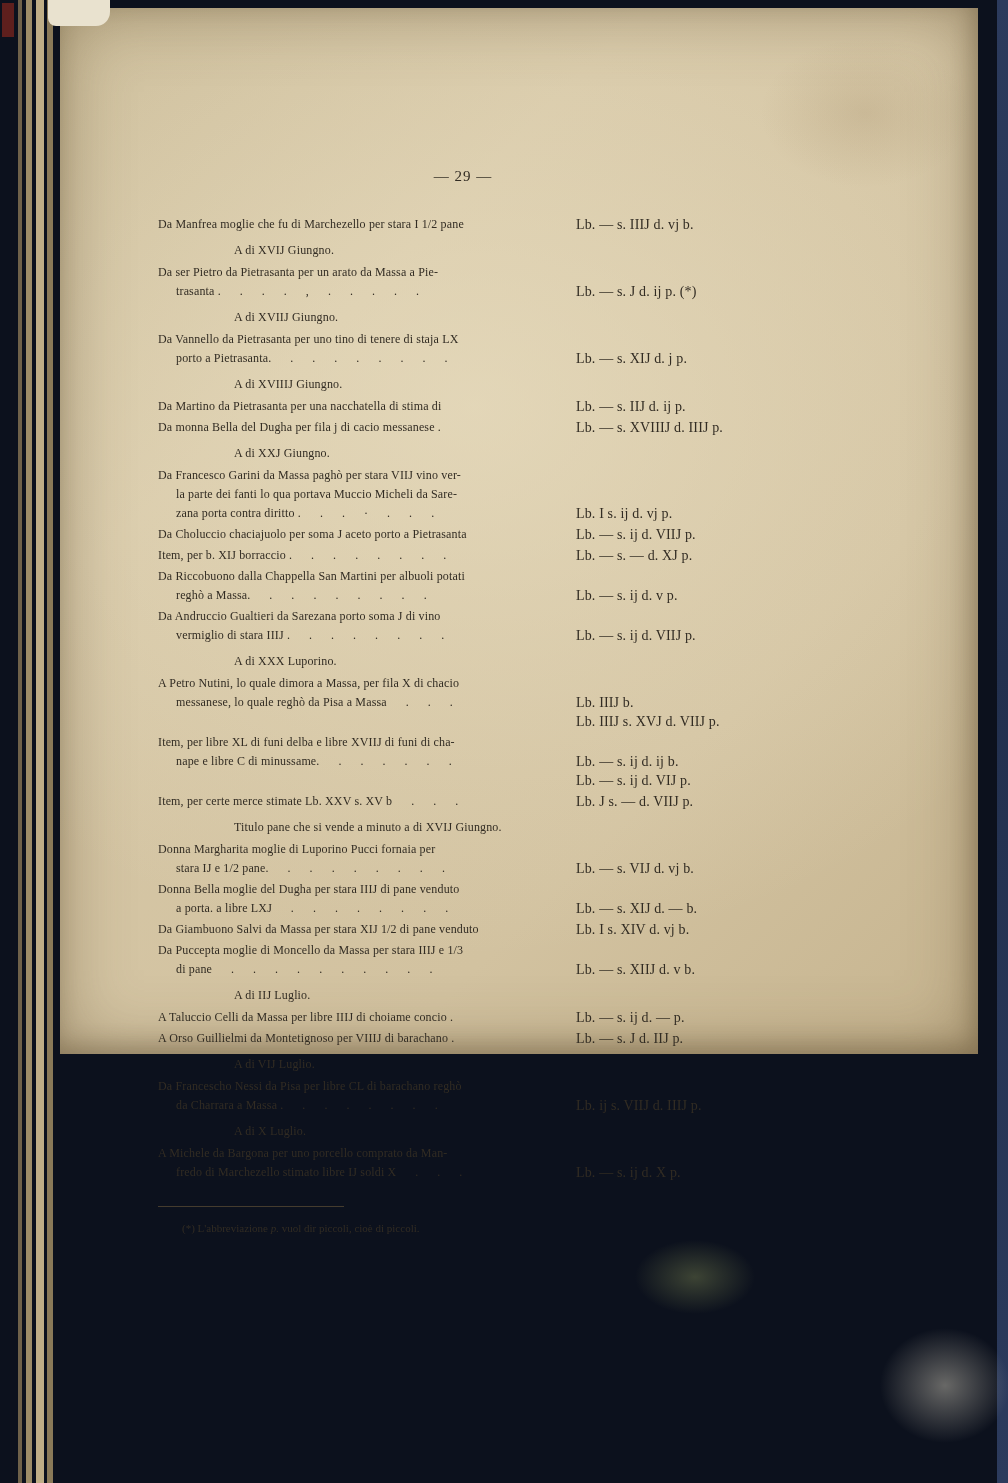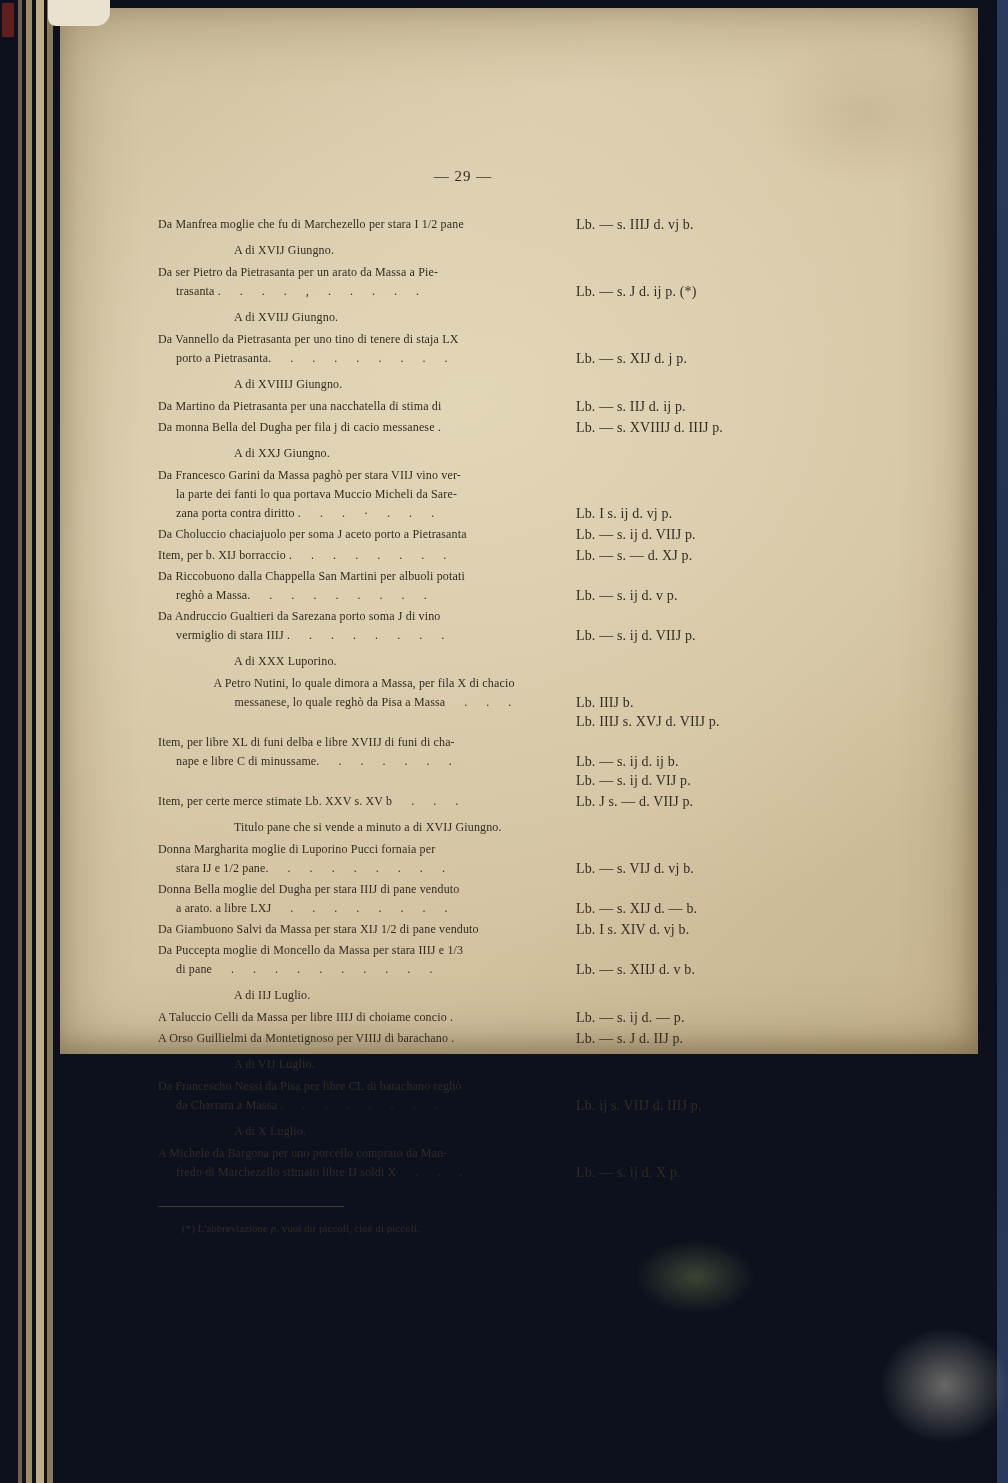--- a/index.html
+++ b/index.html
@@ -172,21 +172,21 @@
           <div class="entry-text">
             <div class="entry-line">Da Andruccio Gualtieri da Sarezana porto soma J di vino</div>
             <div class="entry-line cont">vermiglio di stara IIIJ .      .      .      .      .      .      .      .</div>
           </div>
           <div class="entry-amounts">
             <div class="amount-line">Lb. — s. ij d. VIIJ p.</div>
           </div>
         </div>
         <div class="date-heading">A di XXX Luporino.</div>
         <div class="entry">
-          <div class="entry-text" style="padding-bottom: 19px; text-align: center;">
+          <div class="entry-text" style="padding-bottom: 19px;">
             <div class="entry-line">A Petro Nutini, lo quale dimora a Massa, per fila X di chacio</div>
             <div class="entry-line cont">messanese, lo quale reghò da Pisa a Massa      .      .      .</div>
           </div>
           <div class="entry-amounts">
             <div class="amount-line">Lb. IIIJ b.</div>
             <div class="amount-line">Lb. IIIJ s. XVJ d. VIIJ p.</div>
           </div>
         </div>
         <div class="entry">
           <div class="entry-text" style="padding-bottom: 19px;">
@@ -212,21 +212,21 @@
             <div class="entry-line">Donna Margharita moglie di Luporino Pucci fornaia per</div>
             <div class="entry-line cont">stara IJ e 1/2 pane.      .      .      .      .      .      .      .      .</div>
           </div>
           <div class="entry-amounts">
             <div class="amount-line">Lb. — s. VIJ d. vj b.</div>
           </div>
         </div>
         <div class="entry">
           <div class="entry-text">
             <div class="entry-line">Donna Bella moglie del Dugha per stara IIIJ di pane venduto</div>
-            <div class="entry-line cont">a arato. a libre LXJ      .      .      .      .      .      .      .      .</div>
+            <div class="entry-line cont">a porta. a libre LXJ      .      .      .      .      .      .      .      .</div>
           </div>
           <div class="entry-amounts">
             <div class="amount-line">Lb. — s. XIJ d. — b.</div>
           </div>
         </div>
         <div class="entry">
           <div class="entry-text">
             <div class="entry-line">Da Giambuono Salvi da Massa per stara XIJ 1/2 di pane venduto</div>
           </div>
           <div class="entry-amounts">

